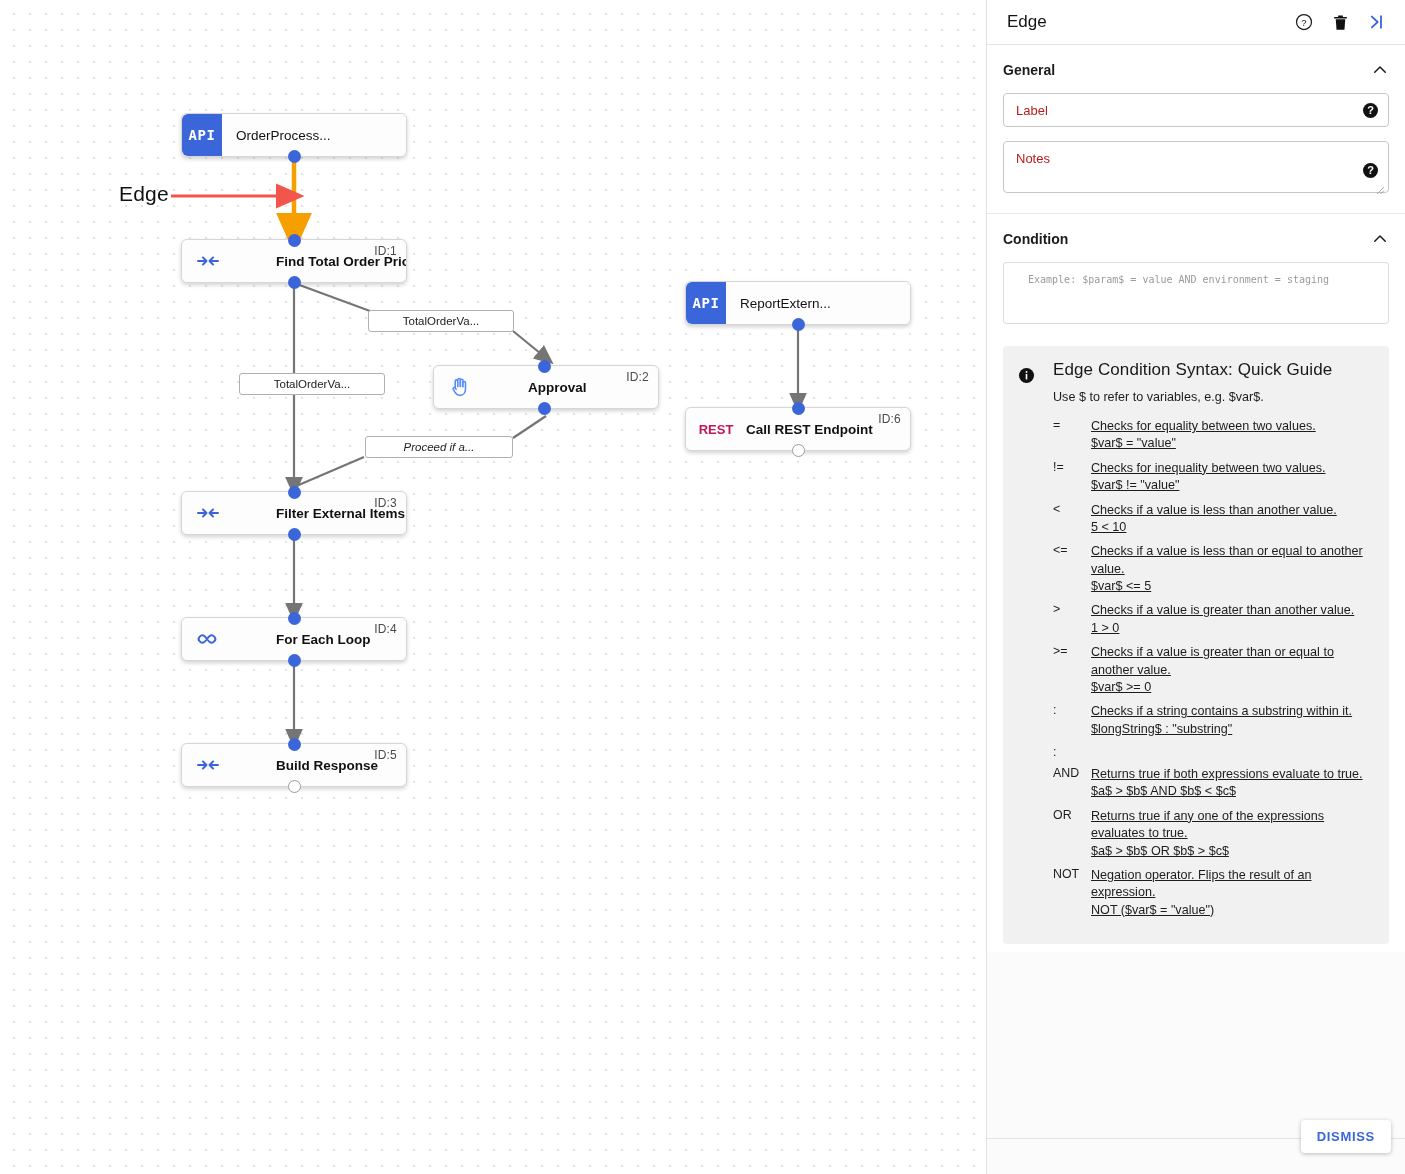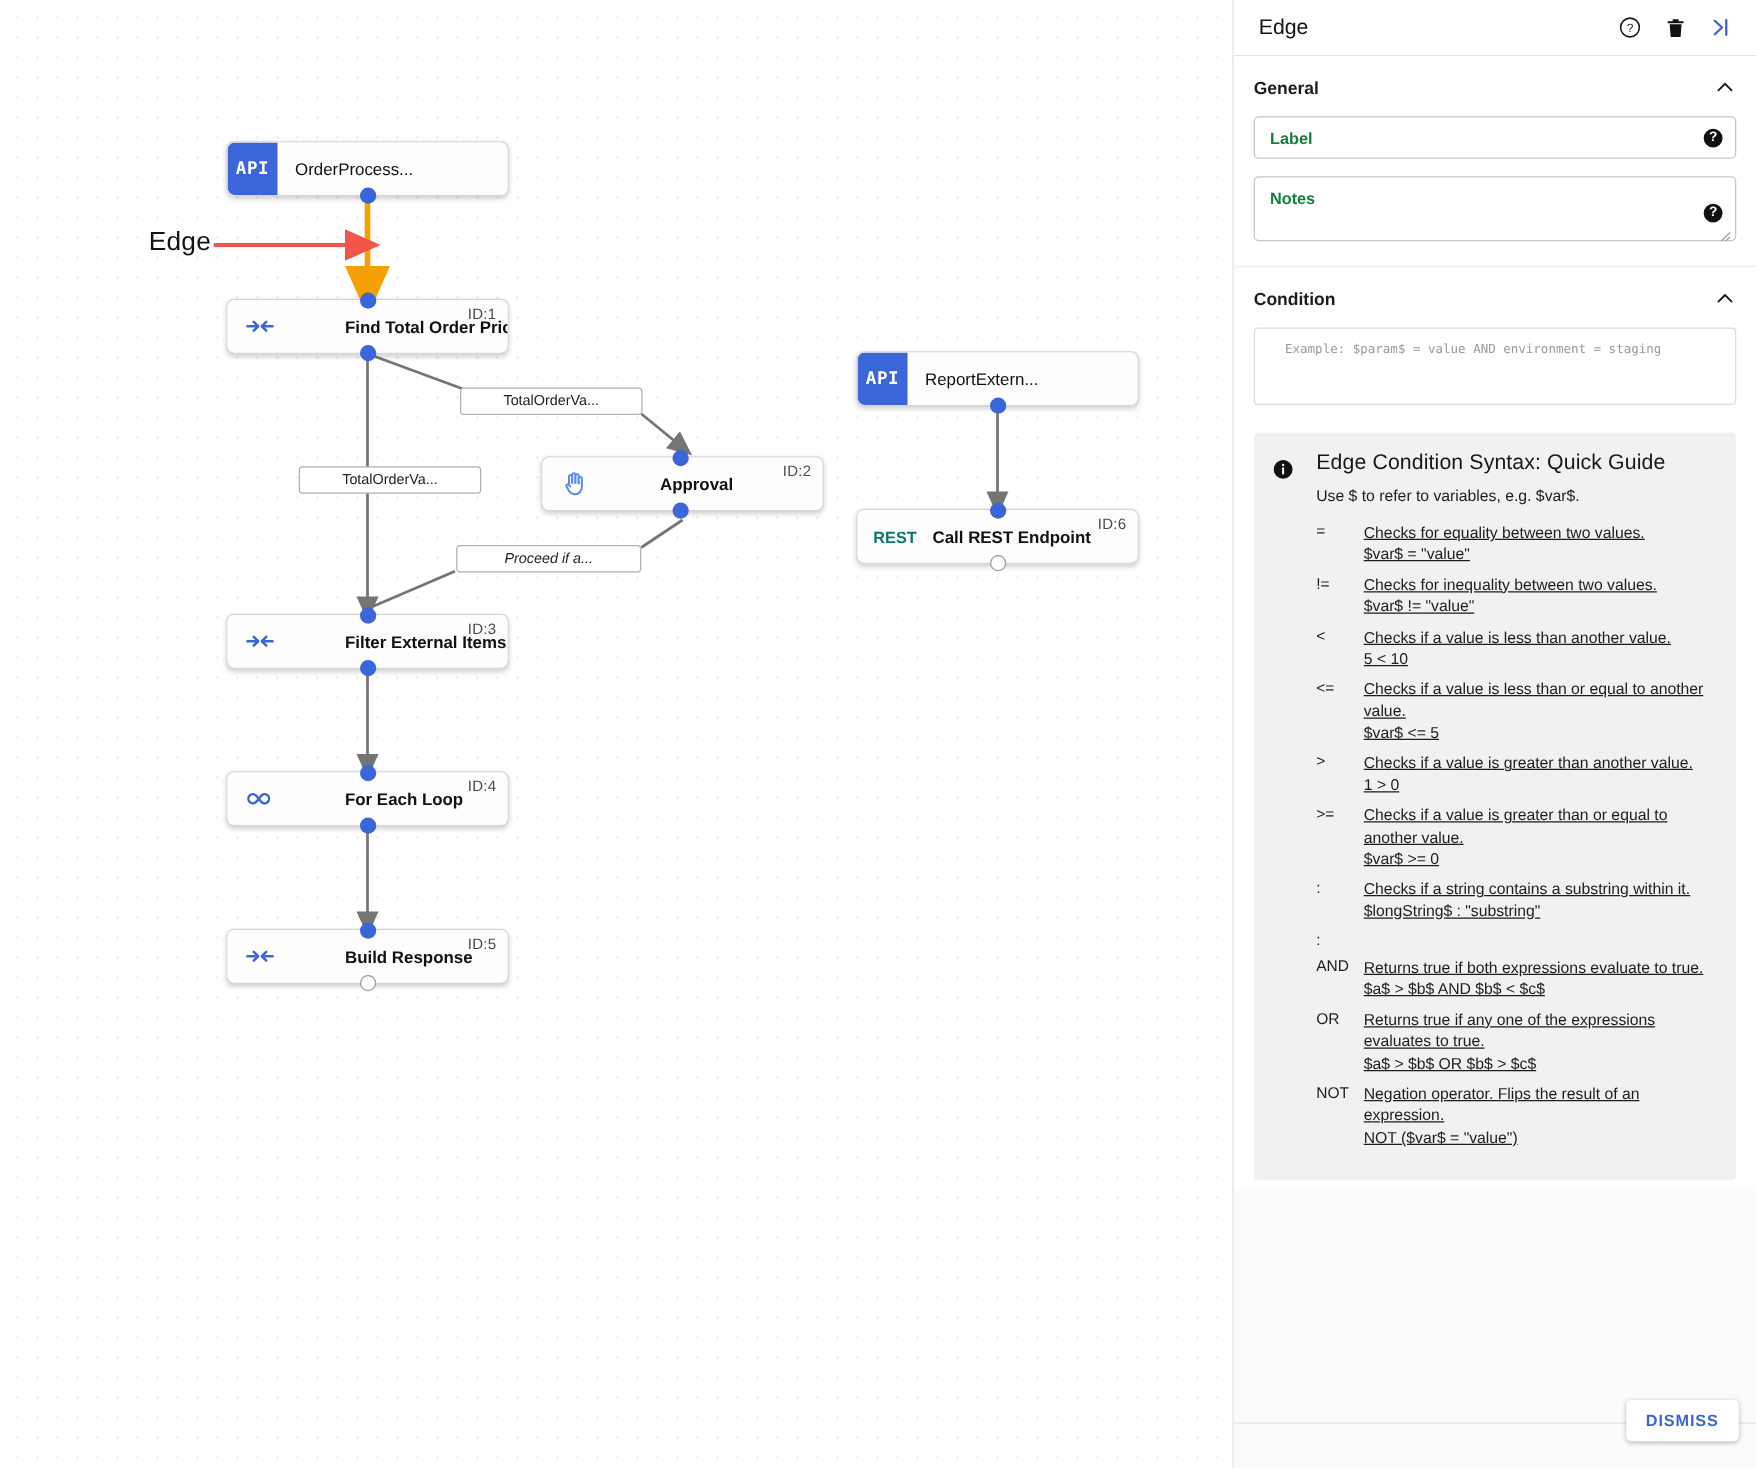--- a/index.html
+++ b/index.html
@@ -52,21 +52,21 @@
     width: 40px; height: 100%;
     background: #3b66da;
     color: #fff;
     display: flex; align-items: center; justify-content: center;
     font-family: "DejaVu Sans Mono", monospace;
     font-size: 14px; font-weight: 700; letter-spacing: .5px;
     flex: 0 0 40px;
   }
   .node.api .title { margin-left: 14px; font-weight: 400; font-size: 13.5px; }
   .restbadge {
-    width: 48px; text-align: center; color: #0f766e;
+    width: 48px; text-align: center; color: #be185d;
     font-weight: 700; font-size: 13px; flex: 0 0 48px;
     font-family: "Liberation Sans", sans-serif;
     margin-left: 6px;
   }
   .node.rest .title { margin-left: 6px; }
   .nicon { position: absolute; left: 14px; top: 50%; transform: translateY(-50%); width: 24px; height: 24px; }
 
   .port {
     position: absolute; width: 13px; height: 13px; border-radius: 50%;
     background: #3b66da; left: 50%; margin-left: -6.5px;
@@ -116,23 +116,22 @@
 
   .field {
     position: relative;
     border: 1px solid #c6c6c6; border-radius: 4px;
     background: #fff;
     display: flex; align-items: flex-start;
   }
   .field.one { height: 34px; align-items: center; }
   .field.multi { height: 52px; }
   .field .fv {
-    flex: 1; font-size: 13px; color: #15803d;
+    flex: 1; font-size: 13px; color: #b91c1c;
     padding: 0 38px 0 12px;
-    font-weight: bold;
   }
   .field.multi .fv { padding-top: 9px; }
   .helpdot {
     position: absolute; right: 10px;
     width: 15px; height: 15px; border-radius: 50%;
     background: #111; color: #fff;
     font-size: 11px; font-weight: 700;
     display: flex; align-items: center; justify-content: center;
     line-height: 1; font-family: "Liberation Sans", sans-serif;
   }

